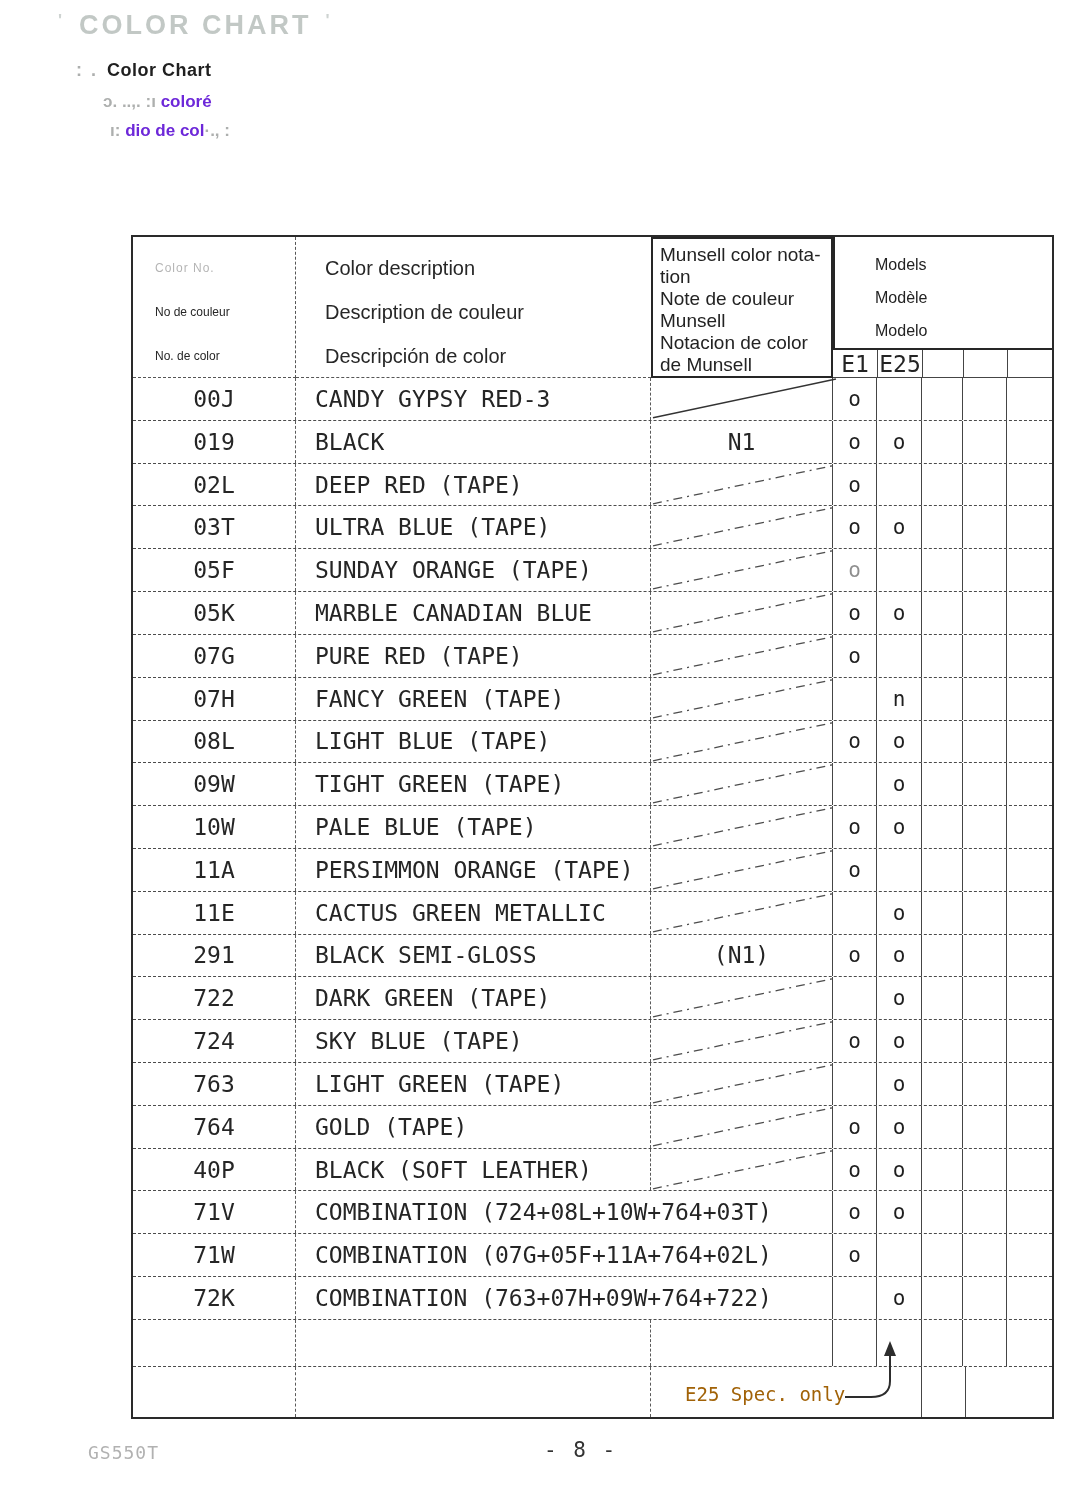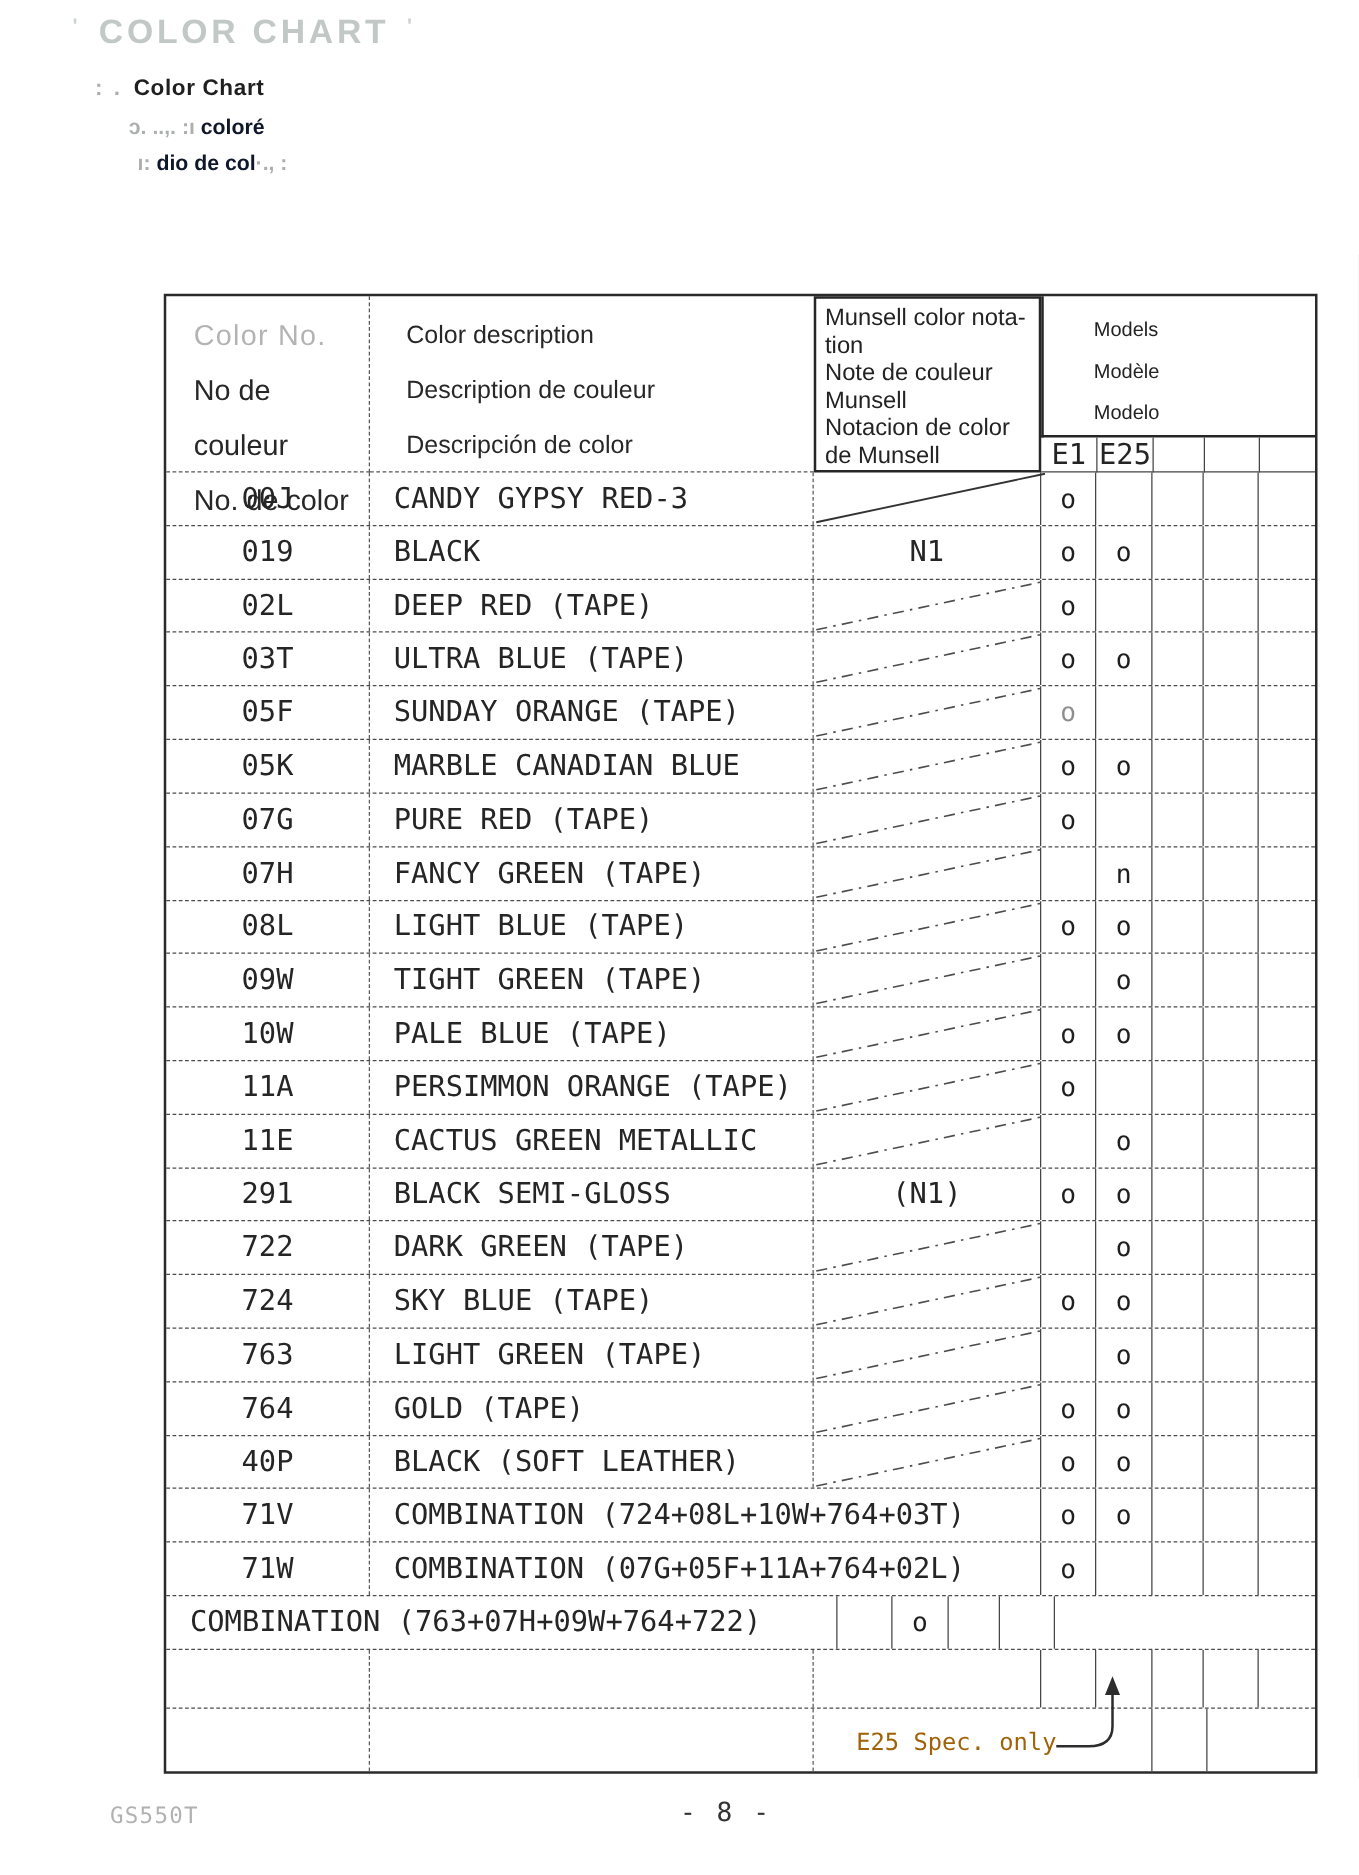--- a/index.html
+++ b/index.html
@@ -15,33 +15,33 @@
     color:#9aa5a0; opacity:.6; filter:blur(.4px);
     white-space:nowrap;
   }
   .gmark{font-size:17px; vertical-align:8px; opacity:.8; margin:0 14px;}
   .heading{position:absolute; left:76px; top:60px; font-size:18px; white-space:nowrap;}
   .mk{color:#3a3a3a; opacity:.75; font-weight:bold; margin-right:9px; letter-spacing:2px;}
   .ttl{font-weight:bold; color:#1f1f1f; letter-spacing:.5px;}
   .sub1{position:absolute; left:103px; top:92px; font-size:17px; font-weight:bold; white-space:nowrap;}
   .sub2{position:absolute; left:110px; top:121px; font-size:17px; font-weight:bold; white-space:nowrap;}
   .faded2{color:#6b6f6d; opacity:.55; filter:blur(.3px); font-weight:bold;}
-  .b{color:#0f172a; font-weight:bold;}
+  .b{color:#6d28d9; font-weight:bold;}
 
   
   .tbl{
     position:absolute; left:131px; top:235px; width:923px; height:1184px;
     border:2px solid #2a2a2a; box-sizing:border-box;
   }
   .tbl *{box-sizing:border-box;}
   
   .hc1{
     position:absolute; left:0; top:0; width:163px; height:141px;
     border-right:1px dashed #565656; border-bottom:1px dashed #565656;
-    padding:9px 0 0 22px; font-size:23px; line-height:44px; color:#272727;
+    padding:9px 0 0 22px; font-size:12px; line-height:44px; color:#272727;
   }
   .hc1 .faded{opacity:.35; filter:blur(.5px); letter-spacing:1px;}
   .hc2{
     position:absolute; left:163px; top:0; width:355px; height:141px;
     border-bottom:1px dashed #565656;
     padding:9px 0 0 29px; font-size:20px; line-height:44px; color:#272727;
   }
   .hc3{
     position:absolute; left:518px; top:0; width:182px; height:141px;
     border:2px solid #262626;
@@ -496,20 +496,21 @@
           <div class="cell ds merged">COMBINATION (07G+05F+11A+764+02L)</div>
           <div class="cell m1">
             <span class="mark">o</span>
           </div>
           <div class="cell m2"></div>
           <div class="cell m3"></div>
           <div class="cell m4"></div>
           <div class="cell m5"></div>
         </div>
         <div class="row">
+          <div class="cell cd">72K</div>
           <div class="cell ds merged">COMBINATION (763+07H+09W+764+722)</div>
           <div class="cell m1"></div>
           <div class="cell m2">
             <span class="mark">o</span>
           </div>
           <div class="cell m3"></div>
           <div class="cell m4"></div>
           <div class="cell m5"></div>
         </div>
       </div>

